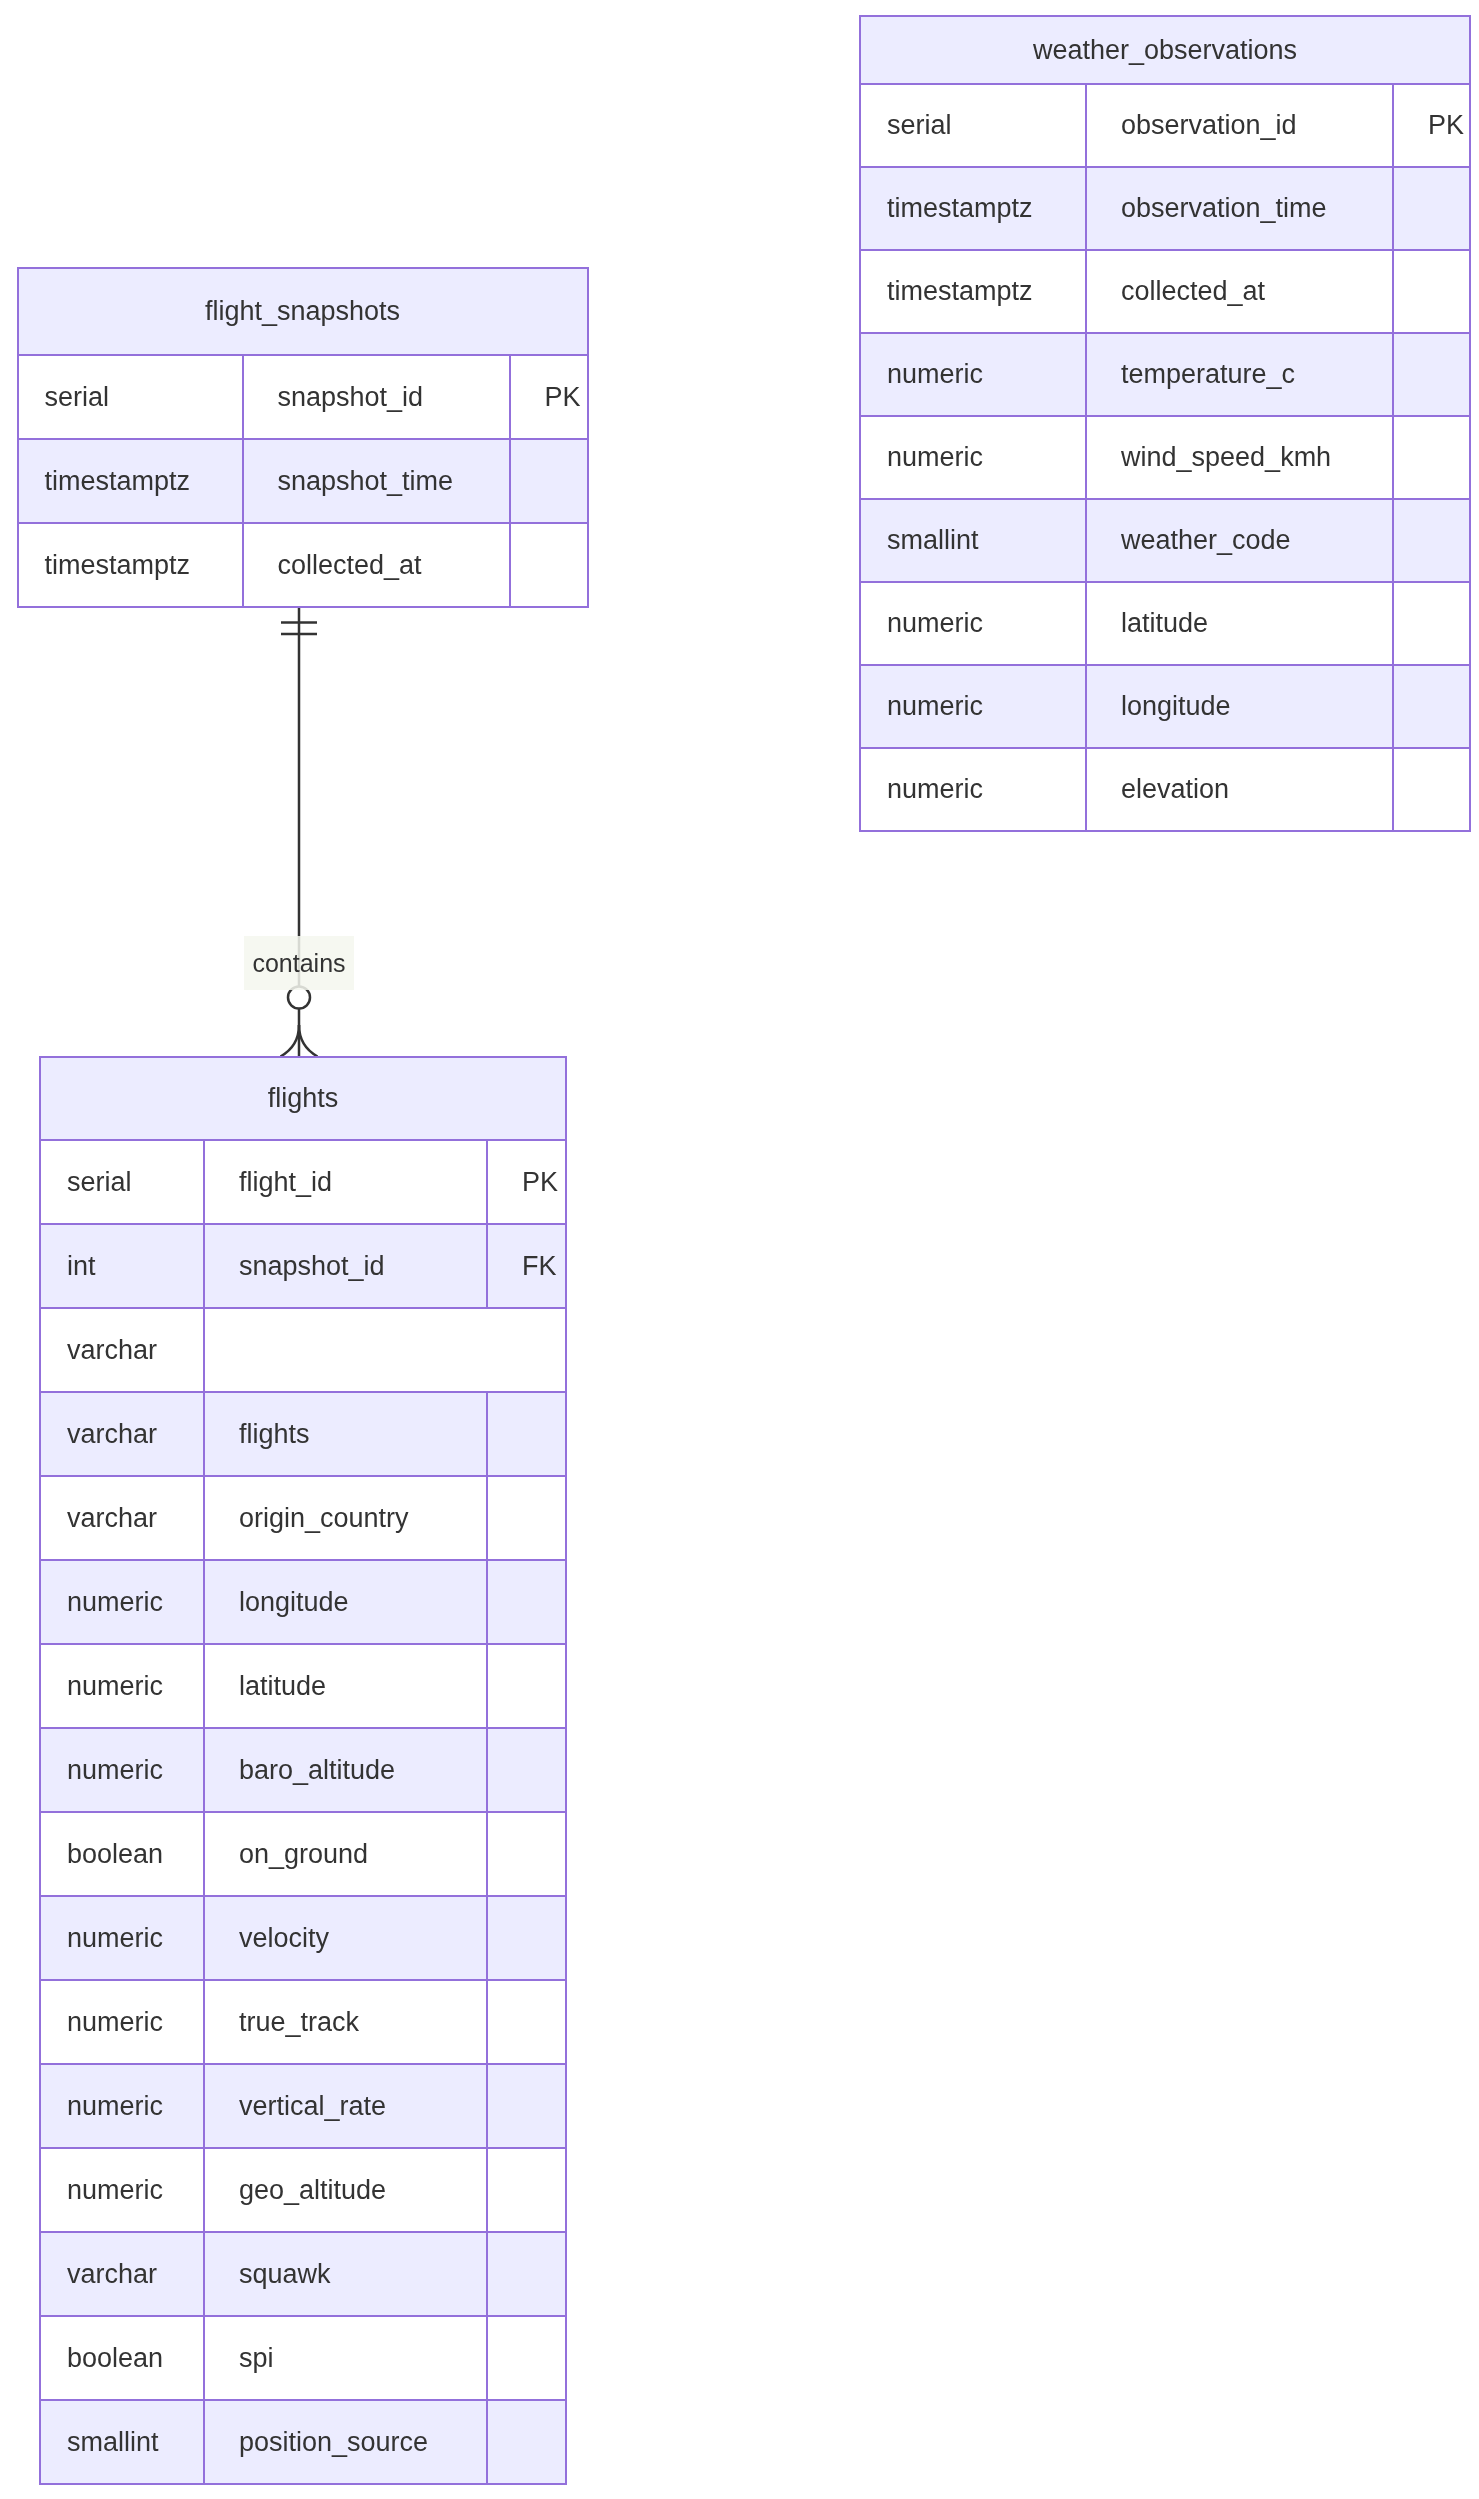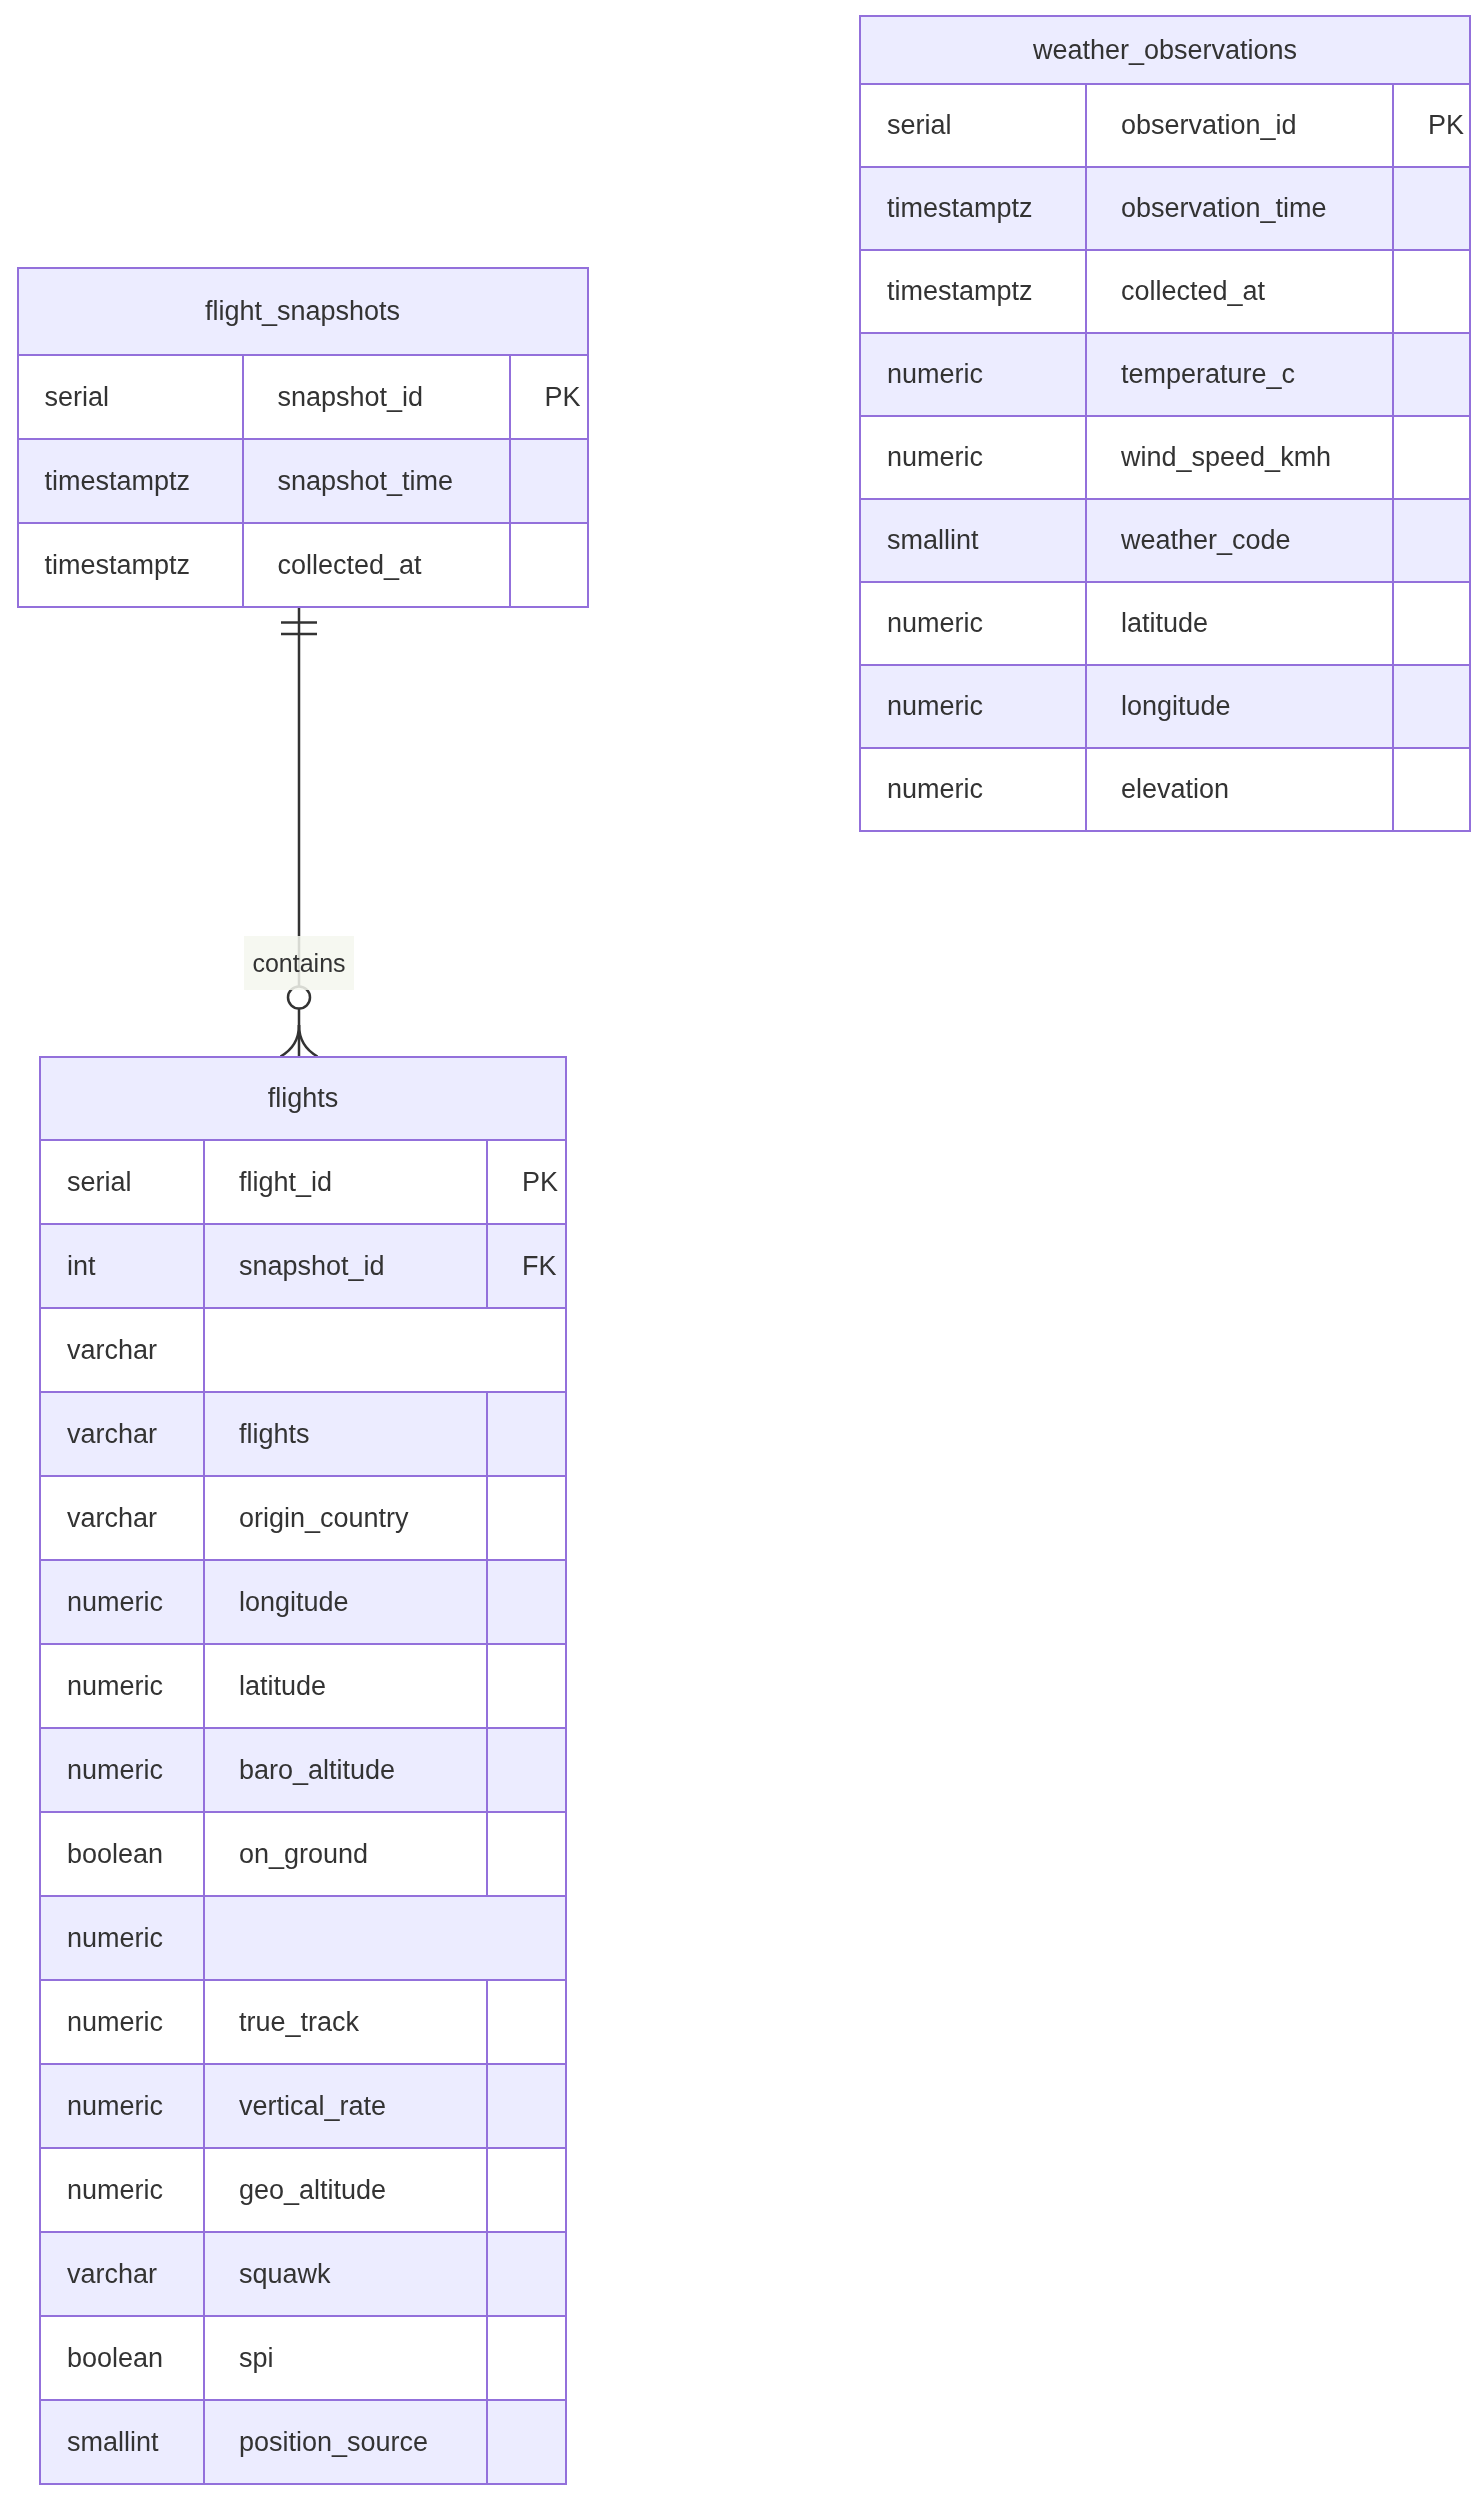--- a/index.html
+++ b/index.html
@@ -193,20 +193,21 @@
         <div class="erd-cell">baro_altitude</div>
         <div class="erd-cell"></div>
       </div>
       <div class="erd-row" style="height: 84px; grid-template-columns: 164px 275px 1fr;">
         <div class="erd-cell">boolean</div>
         <div class="erd-cell">on_ground</div>
         <div class="erd-cell"></div>
       </div>
       <div class="erd-row even" style="height: 84px; grid-template-columns: 164px 275px 1fr;">
         <div class="erd-cell">numeric</div>
+        <div class="erd-cell">velocity</div>
         <div class="erd-cell"></div>
       </div>
       <div class="erd-row" style="height: 84px; grid-template-columns: 164px 275px 1fr;">
         <div class="erd-cell">numeric</div>
         <div class="erd-cell">true_track</div>
         <div class="erd-cell"></div>
       </div>
       <div class="erd-row even" style="height: 84px; grid-template-columns: 164px 275px 1fr;">
         <div class="erd-cell">numeric</div>
         <div class="erd-cell">vertical_rate</div>

